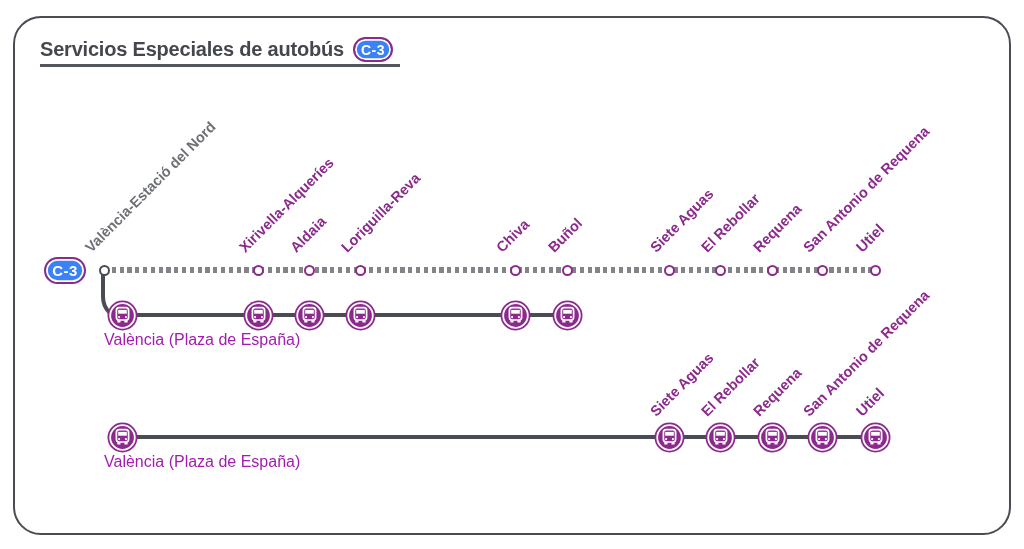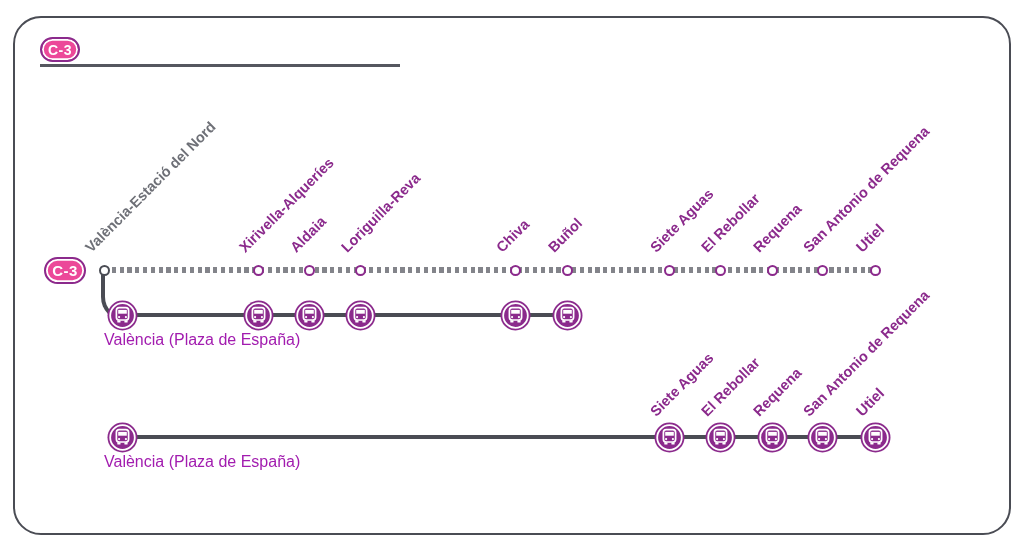--- a/index.html
+++ b/index.html
@@ -11,21 +11,21 @@
     position:absolute;left:13px;top:16px;width:994px;height:515px;
     border:2.2px solid #4A4C54;border-radius:28px;
   }
   .title-row{position:absolute;left:40px;top:37px;display:flex;align-items:center;gap:9px;}
   .page-title{
     margin:0;font-size:20px;font-weight:700;color:#45474F;letter-spacing:-0.2px;line-height:25px;
   }
   .badge{
     display:inline-flex;align-items:center;justify-content:center;
     box-sizing:border-box;height:25px;min-width:40px;padding:0 6px;
-    background:#ec4899;border:2.5px solid #8B2A8C;border-radius:13px;
+    background:#3b82f6;border:2.5px solid #8B2A8C;border-radius:13px;
     box-shadow:inset 0 0 0 1.8px #ffffff;
     color:#fff;font-size:14px;font-weight:700;letter-spacing:0.5px;line-height:1;text-align:center;
   }
   .title-underline{
     position:absolute;left:40px;top:64px;width:360px;height:2.5px;background:#55575F;
   }
   .line-start-badge{position:absolute;left:44px;top:257px;height:27px;min-width:42px;border-radius:14px;font-size:15px;}
   .rail-dotted{
     position:absolute;left:104px;top:267.3px;width:771px;height:5.5px;
     background:repeating-linear-gradient(to right,#83848A 0 4.2px,transparent 4.2px 7.8px);
@@ -56,20 +56,21 @@
     position:absolute;font-size:16px;color:#a21caf;white-space:nowrap;z-index:2;
   }
 </style>
 </head>
 <body>
 
 <div class="stage">
   <div class="frame"></div>
 
   <div class="title-row">
+    <h1 class="page-title">Servicios Especiales de autobús</h1>
     <span class="badge">C-3</span>
   </div>
   <div class="title-underline"></div>
 
   <span class="badge line-start-badge">C-3</span>
 
   <div class="rail-dotted"></div>
   <div class="transfer-curve"></div>
   <div class="bus-line bus-line-1"></div>
   <div class="bus-line bus-line-2"></div>

